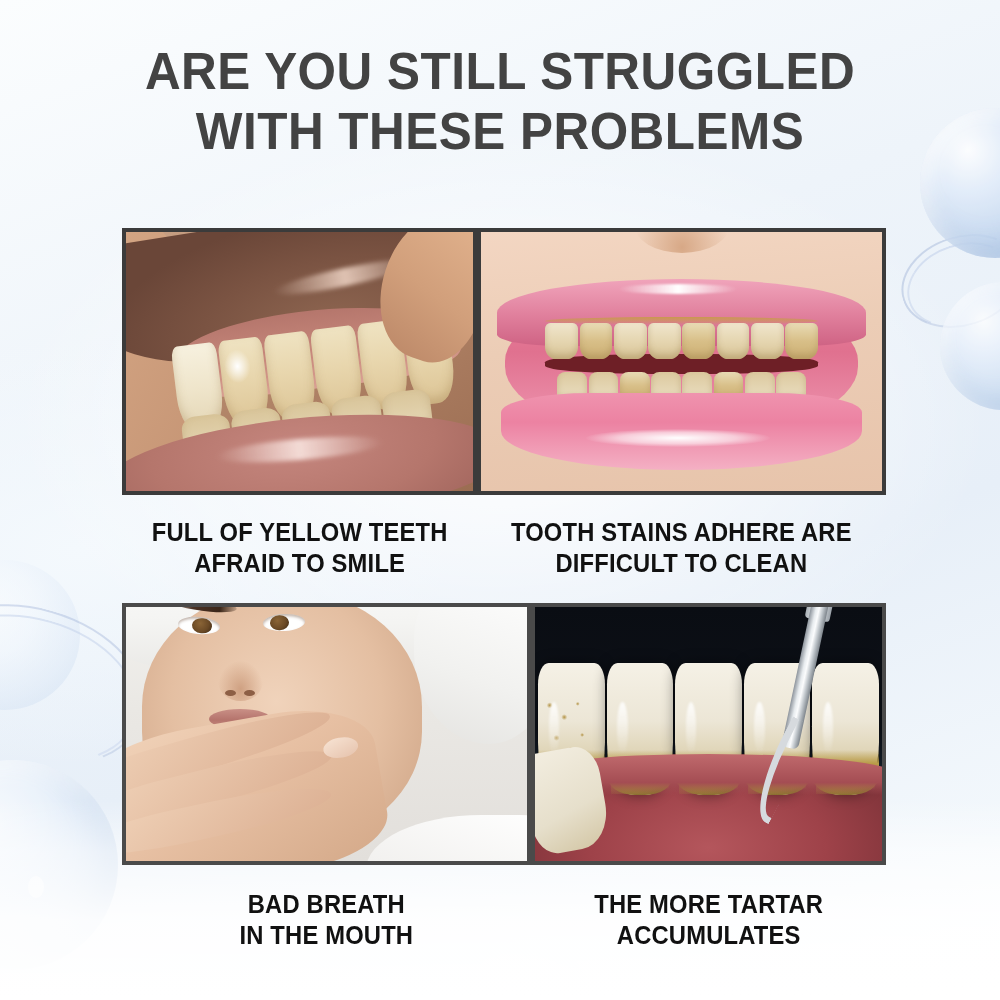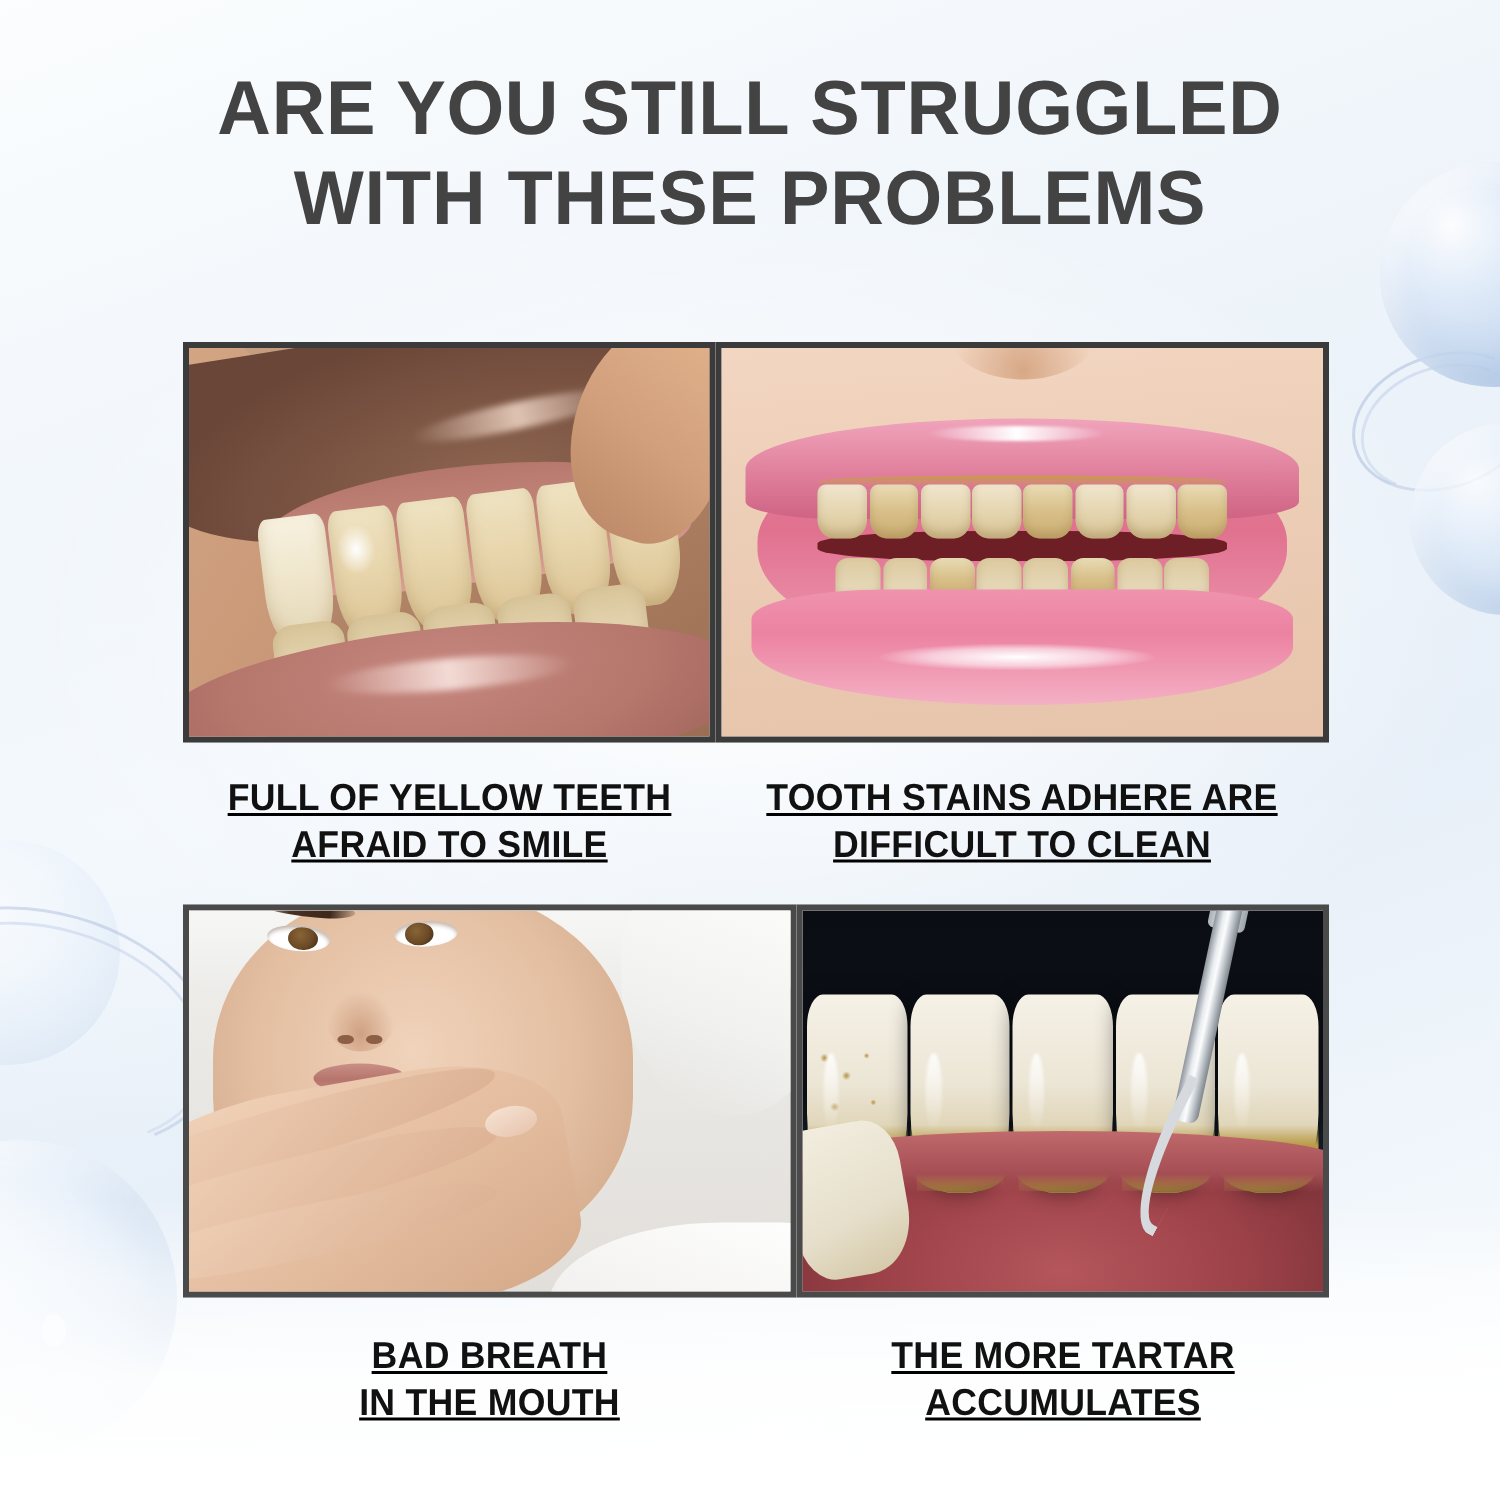--- a/index.html
+++ b/index.html
@@ -81,21 +81,21 @@
   .headline{
     position:absolute;left:0;top:42px;width:1000px;text-align:center;
     color:#434343;font-weight:bold;font-size:51px;line-height:60px;
     letter-spacing:.5px;transform:scaleX(.97);
   }
   .headline .l{display:block;white-space:nowrap;}
 
   
   .grid{position:absolute;left:122px;top:228px;width:764px;}
   .row{display:flex;justify-content:space-between;}
-  .cell{width:360px;text-decoration:underline;}
+  .cell{width:360px;}
   .cell.r{width:414px;}
 
   .photo{
     position:relative;width:100%;height:267px;overflow:hidden;
     border:4px solid #3b3b3b;box-sizing:border-box;
     background:#ddd;
   }
   .row2 .photo{height:262px;border-color:#4a4a4a;}
   .scene{position:absolute;inset:0;overflow:hidden;}
 

